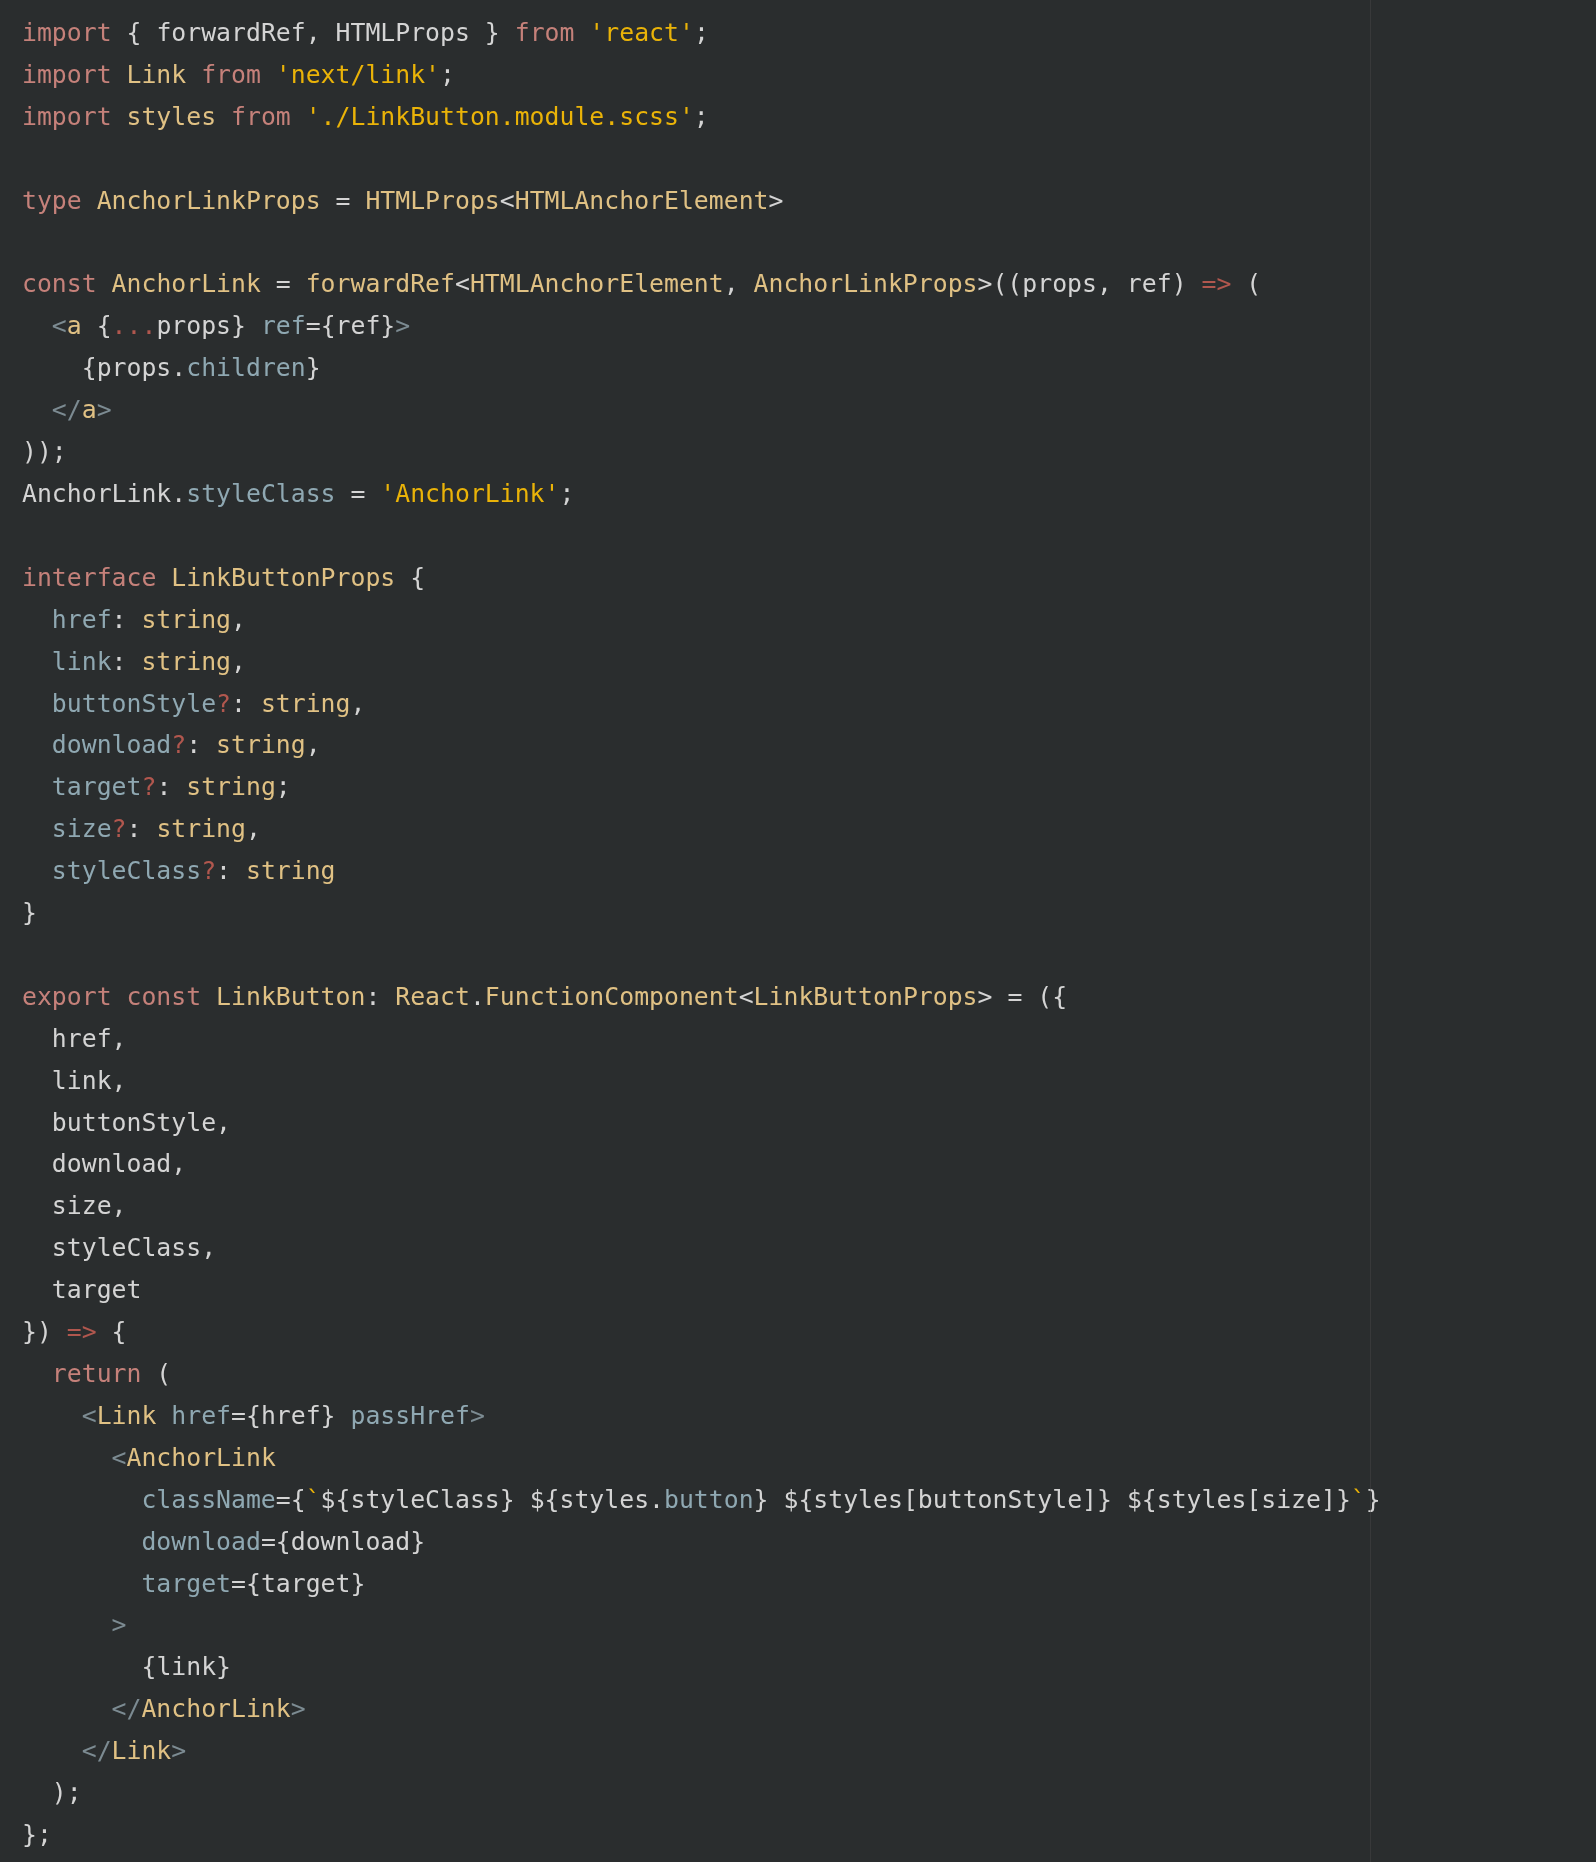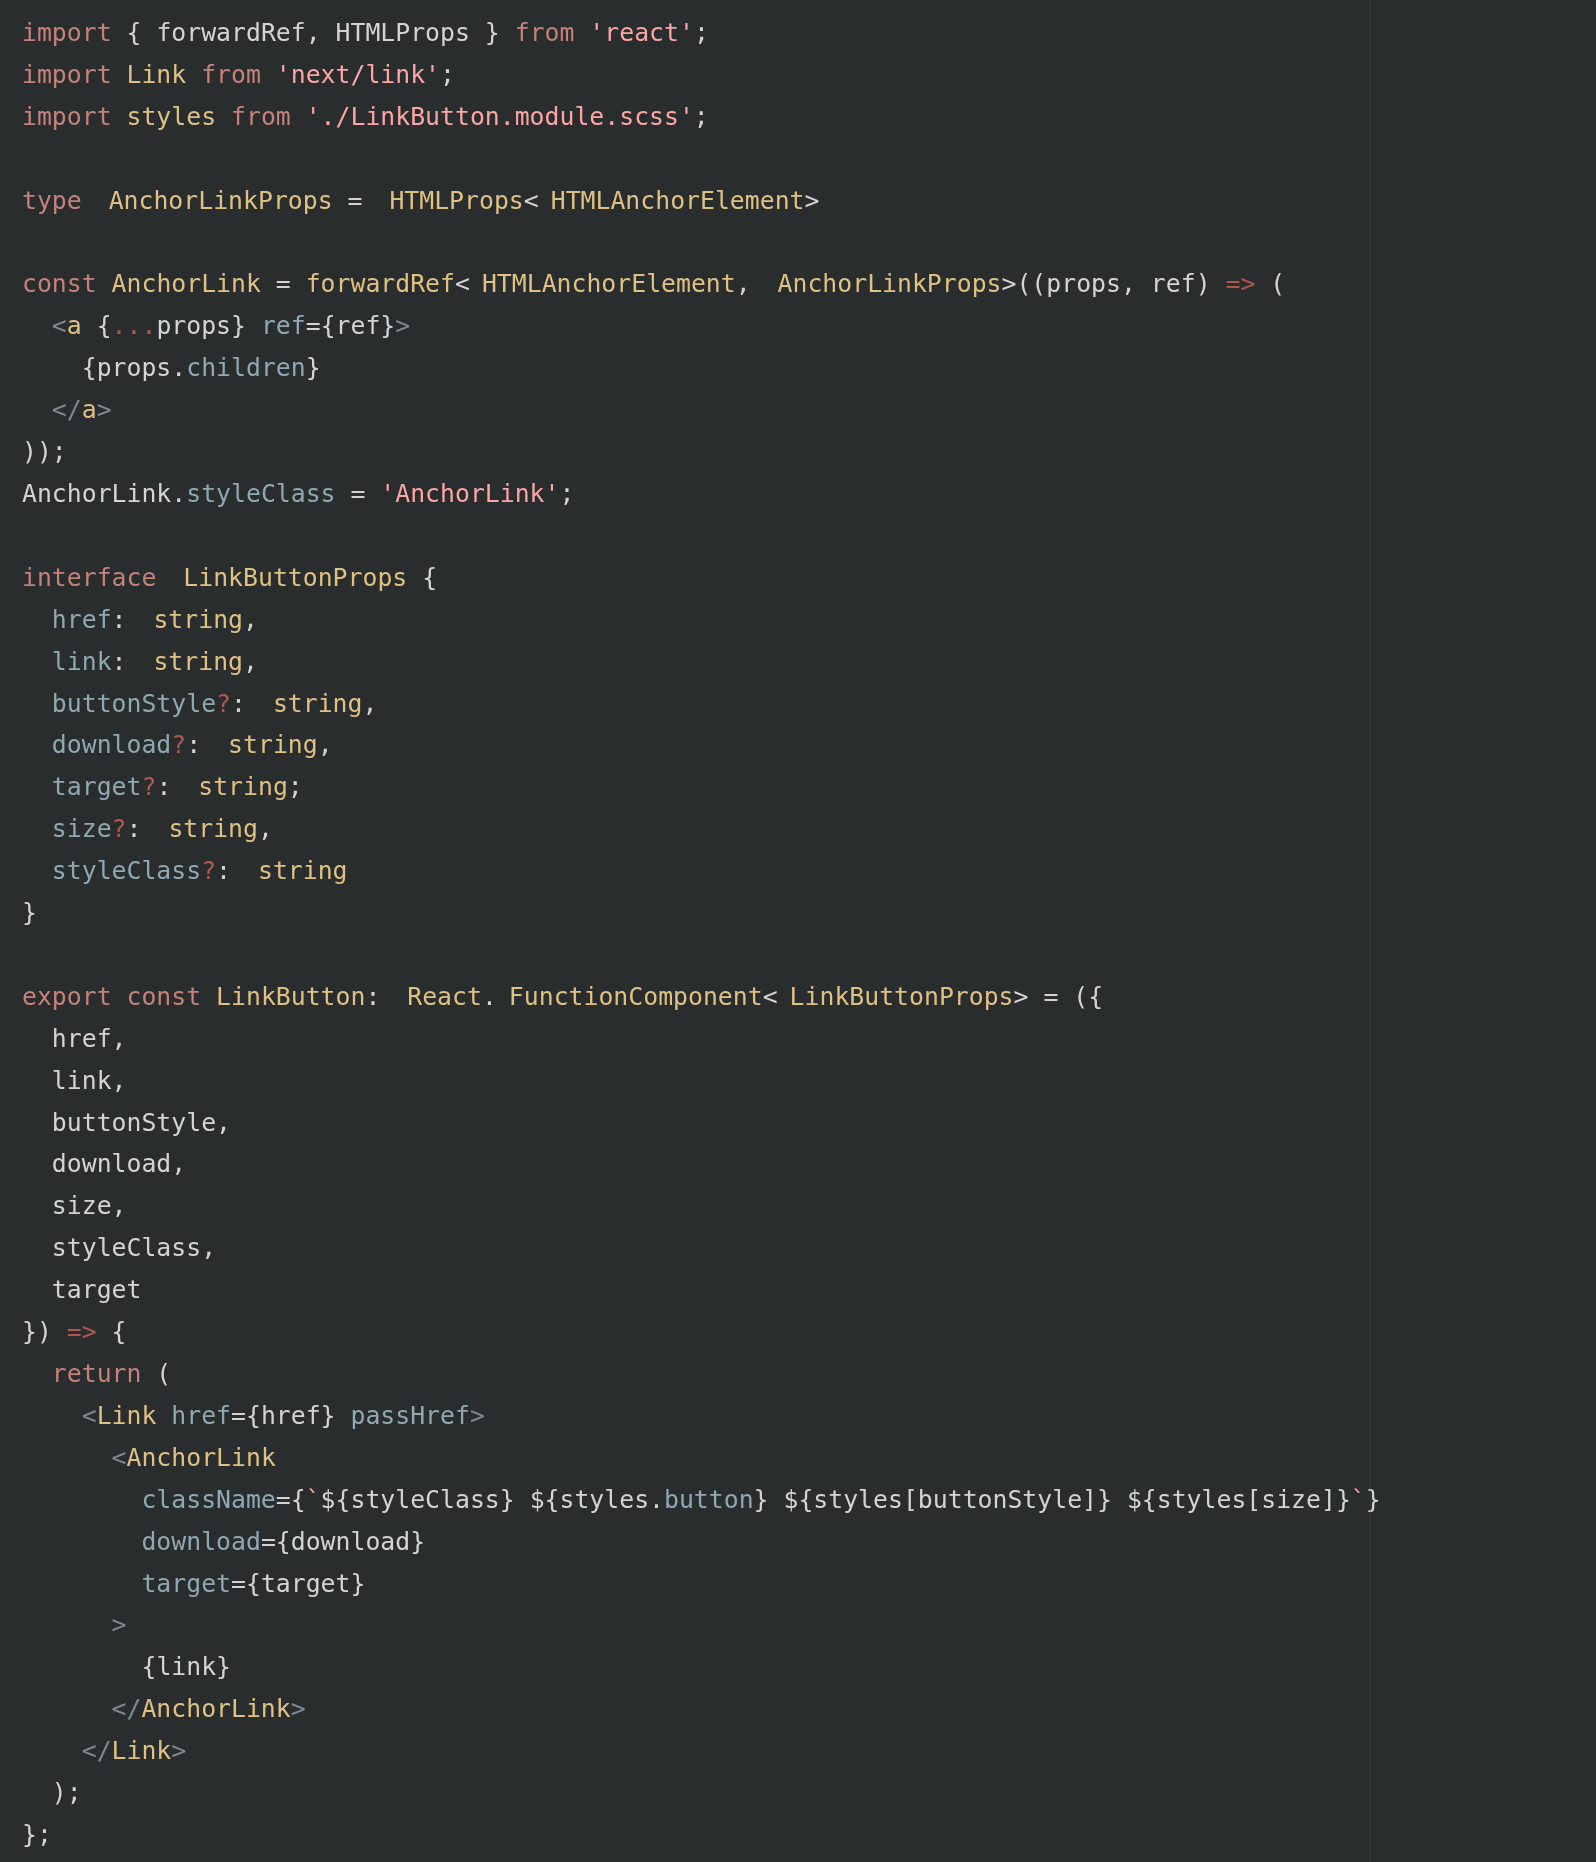--- a/index.html
+++ b/index.html
@@ -26,22 +26,22 @@
     bottom: 0;
     left: 1370px;
     width: 1px;
     background: #4a4a4a;
     opacity: 0.45;
   }
   .tok-kw   { color: #c5817a; text-align: center; }           
   .tok-pun  { color: #d4d4d4; }           
   .tok-id   { color: #d4d4d4; }           
   .tok-mod  { color: #e0c184; }           
-  .tok-str  { color: #fca5a5; }           
-  .tok-type { color: #e0c184; margin-left: 12px; }           
+  .tok-str  { color: #eab308; }           
+  .tok-type { color: #e0c184; }           
   .tok-opkw { color: #b1574e; }           
   .tok-prop { color: #8fa8b2; }           
   .tok-tag  { color: #e0c184; }           
   .tok-tagpun { color: #7c8b92; }         
   .tok-attr { color: #8fa8b2; }        
   .tok-var  { color: #d4d4d4; }           
   .tok-fn   { color: #e0c184; }           
 </style>
 </head>
 <body>

